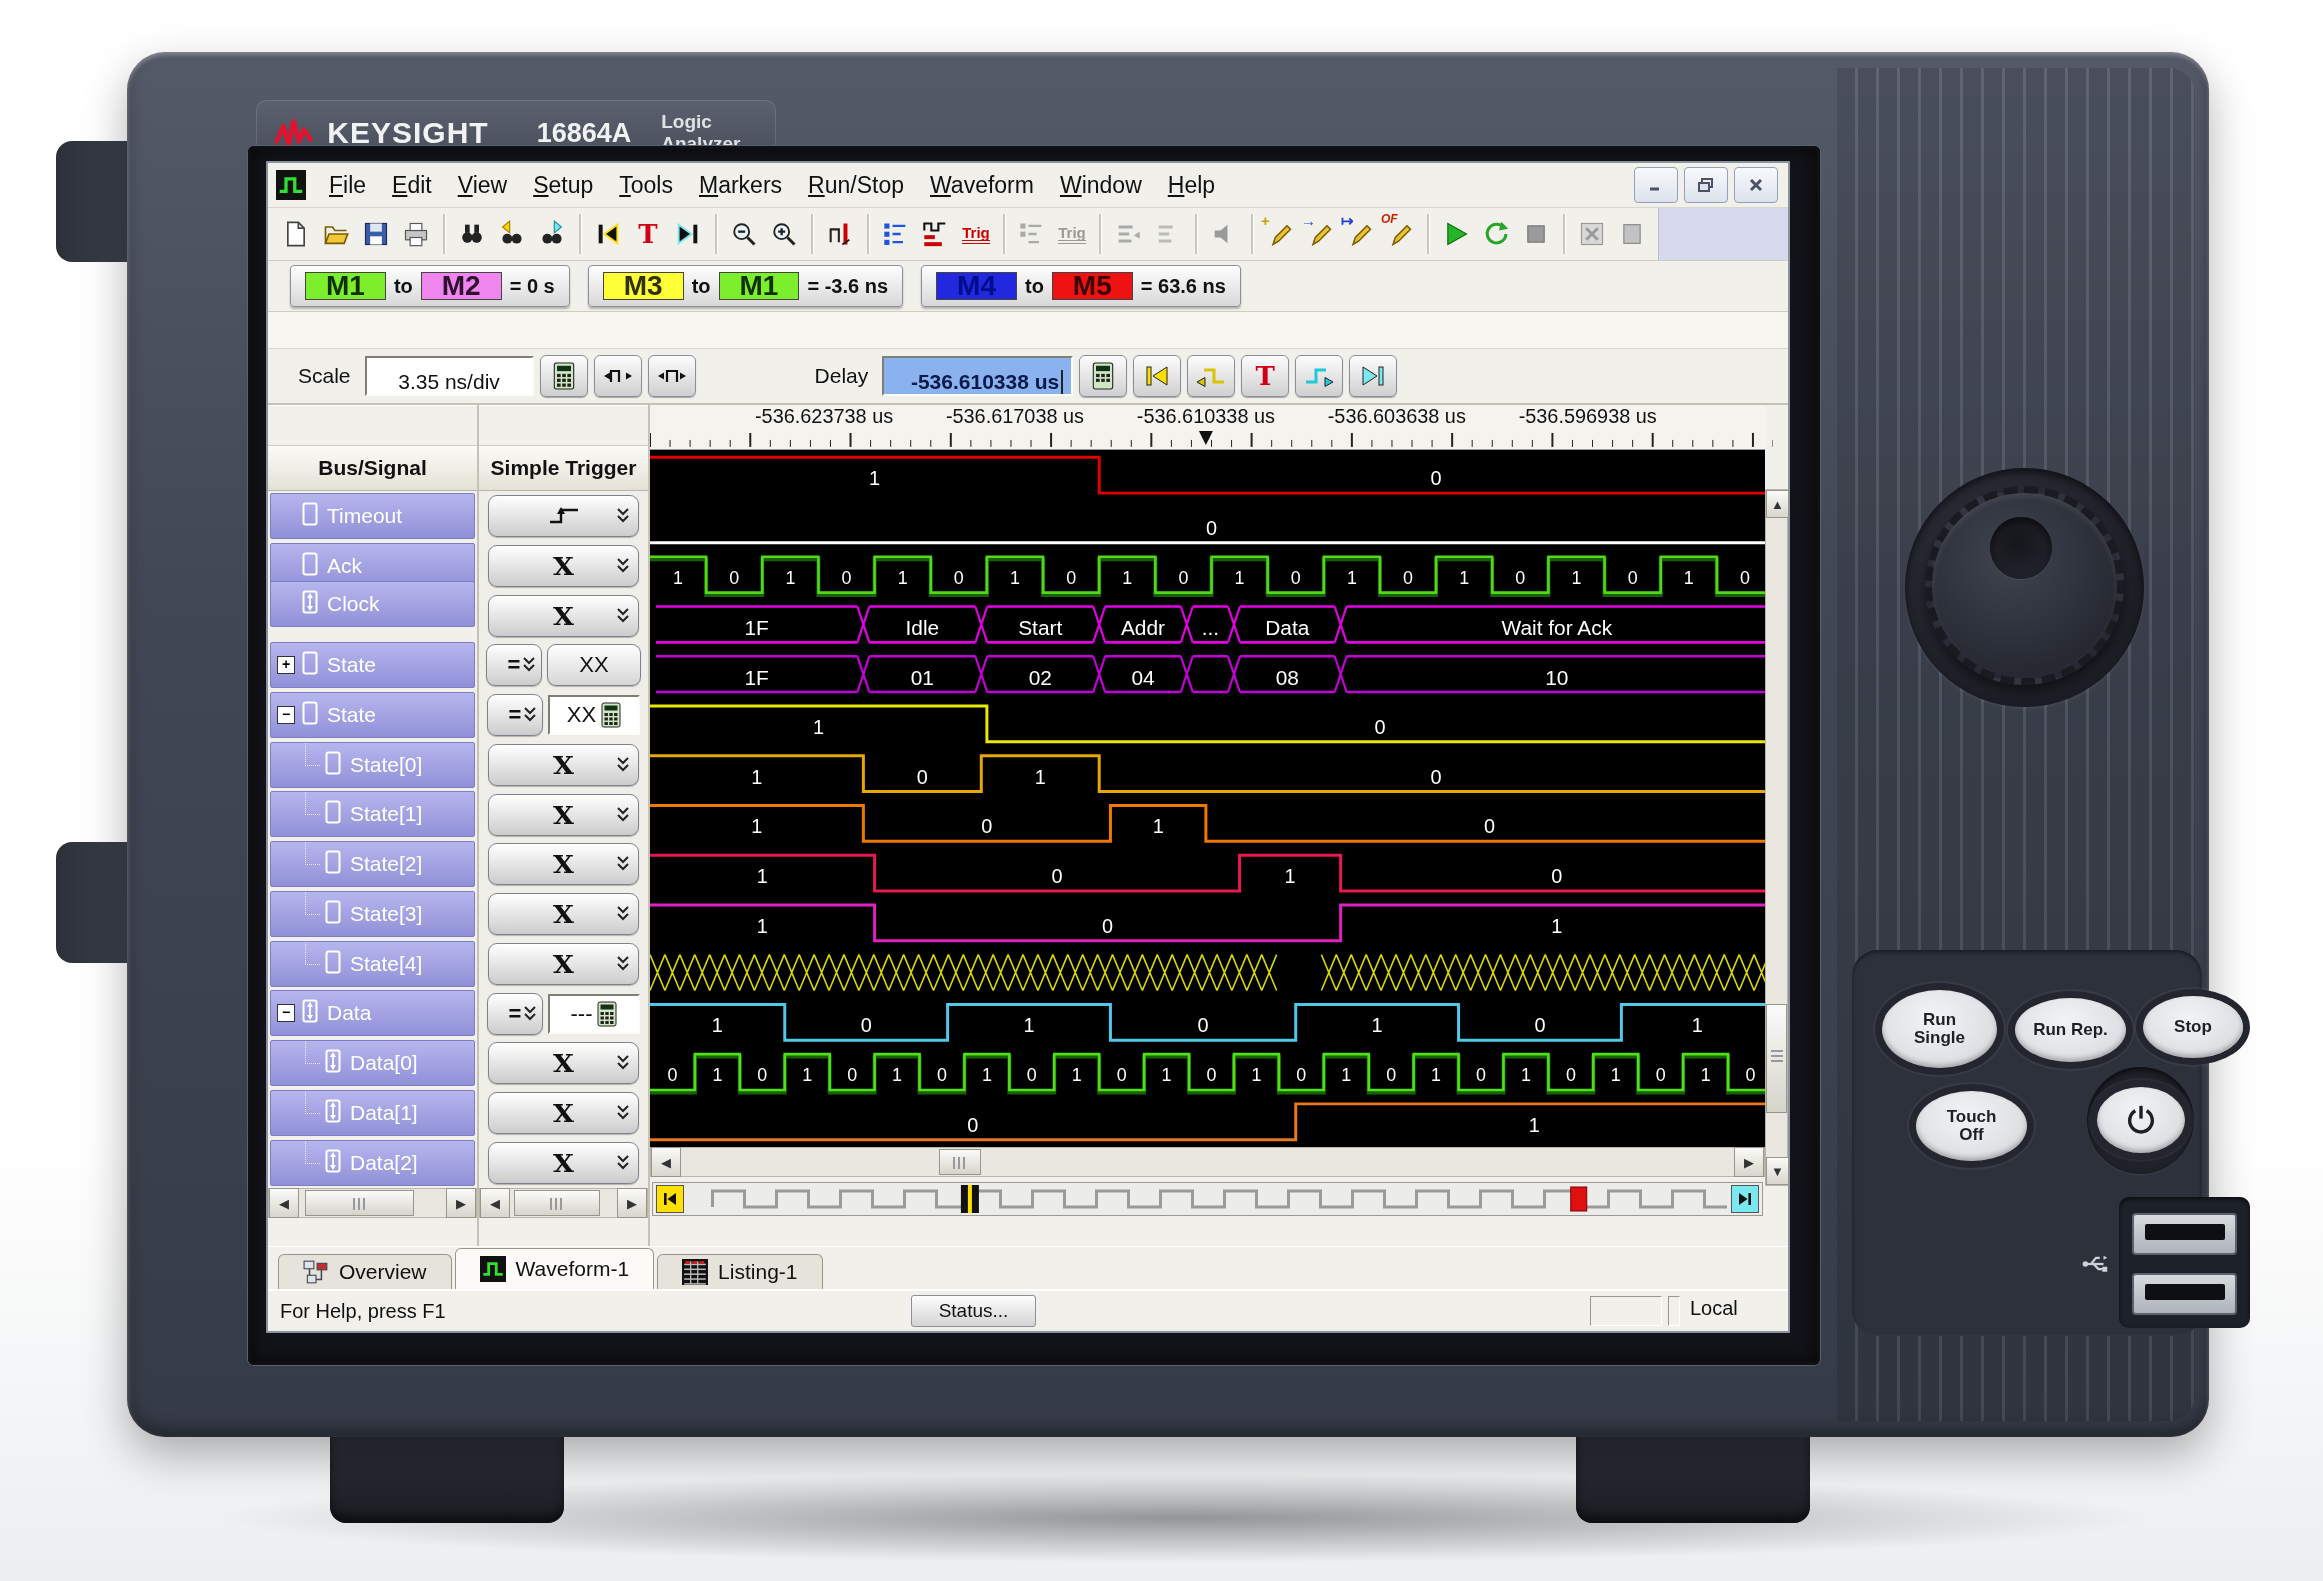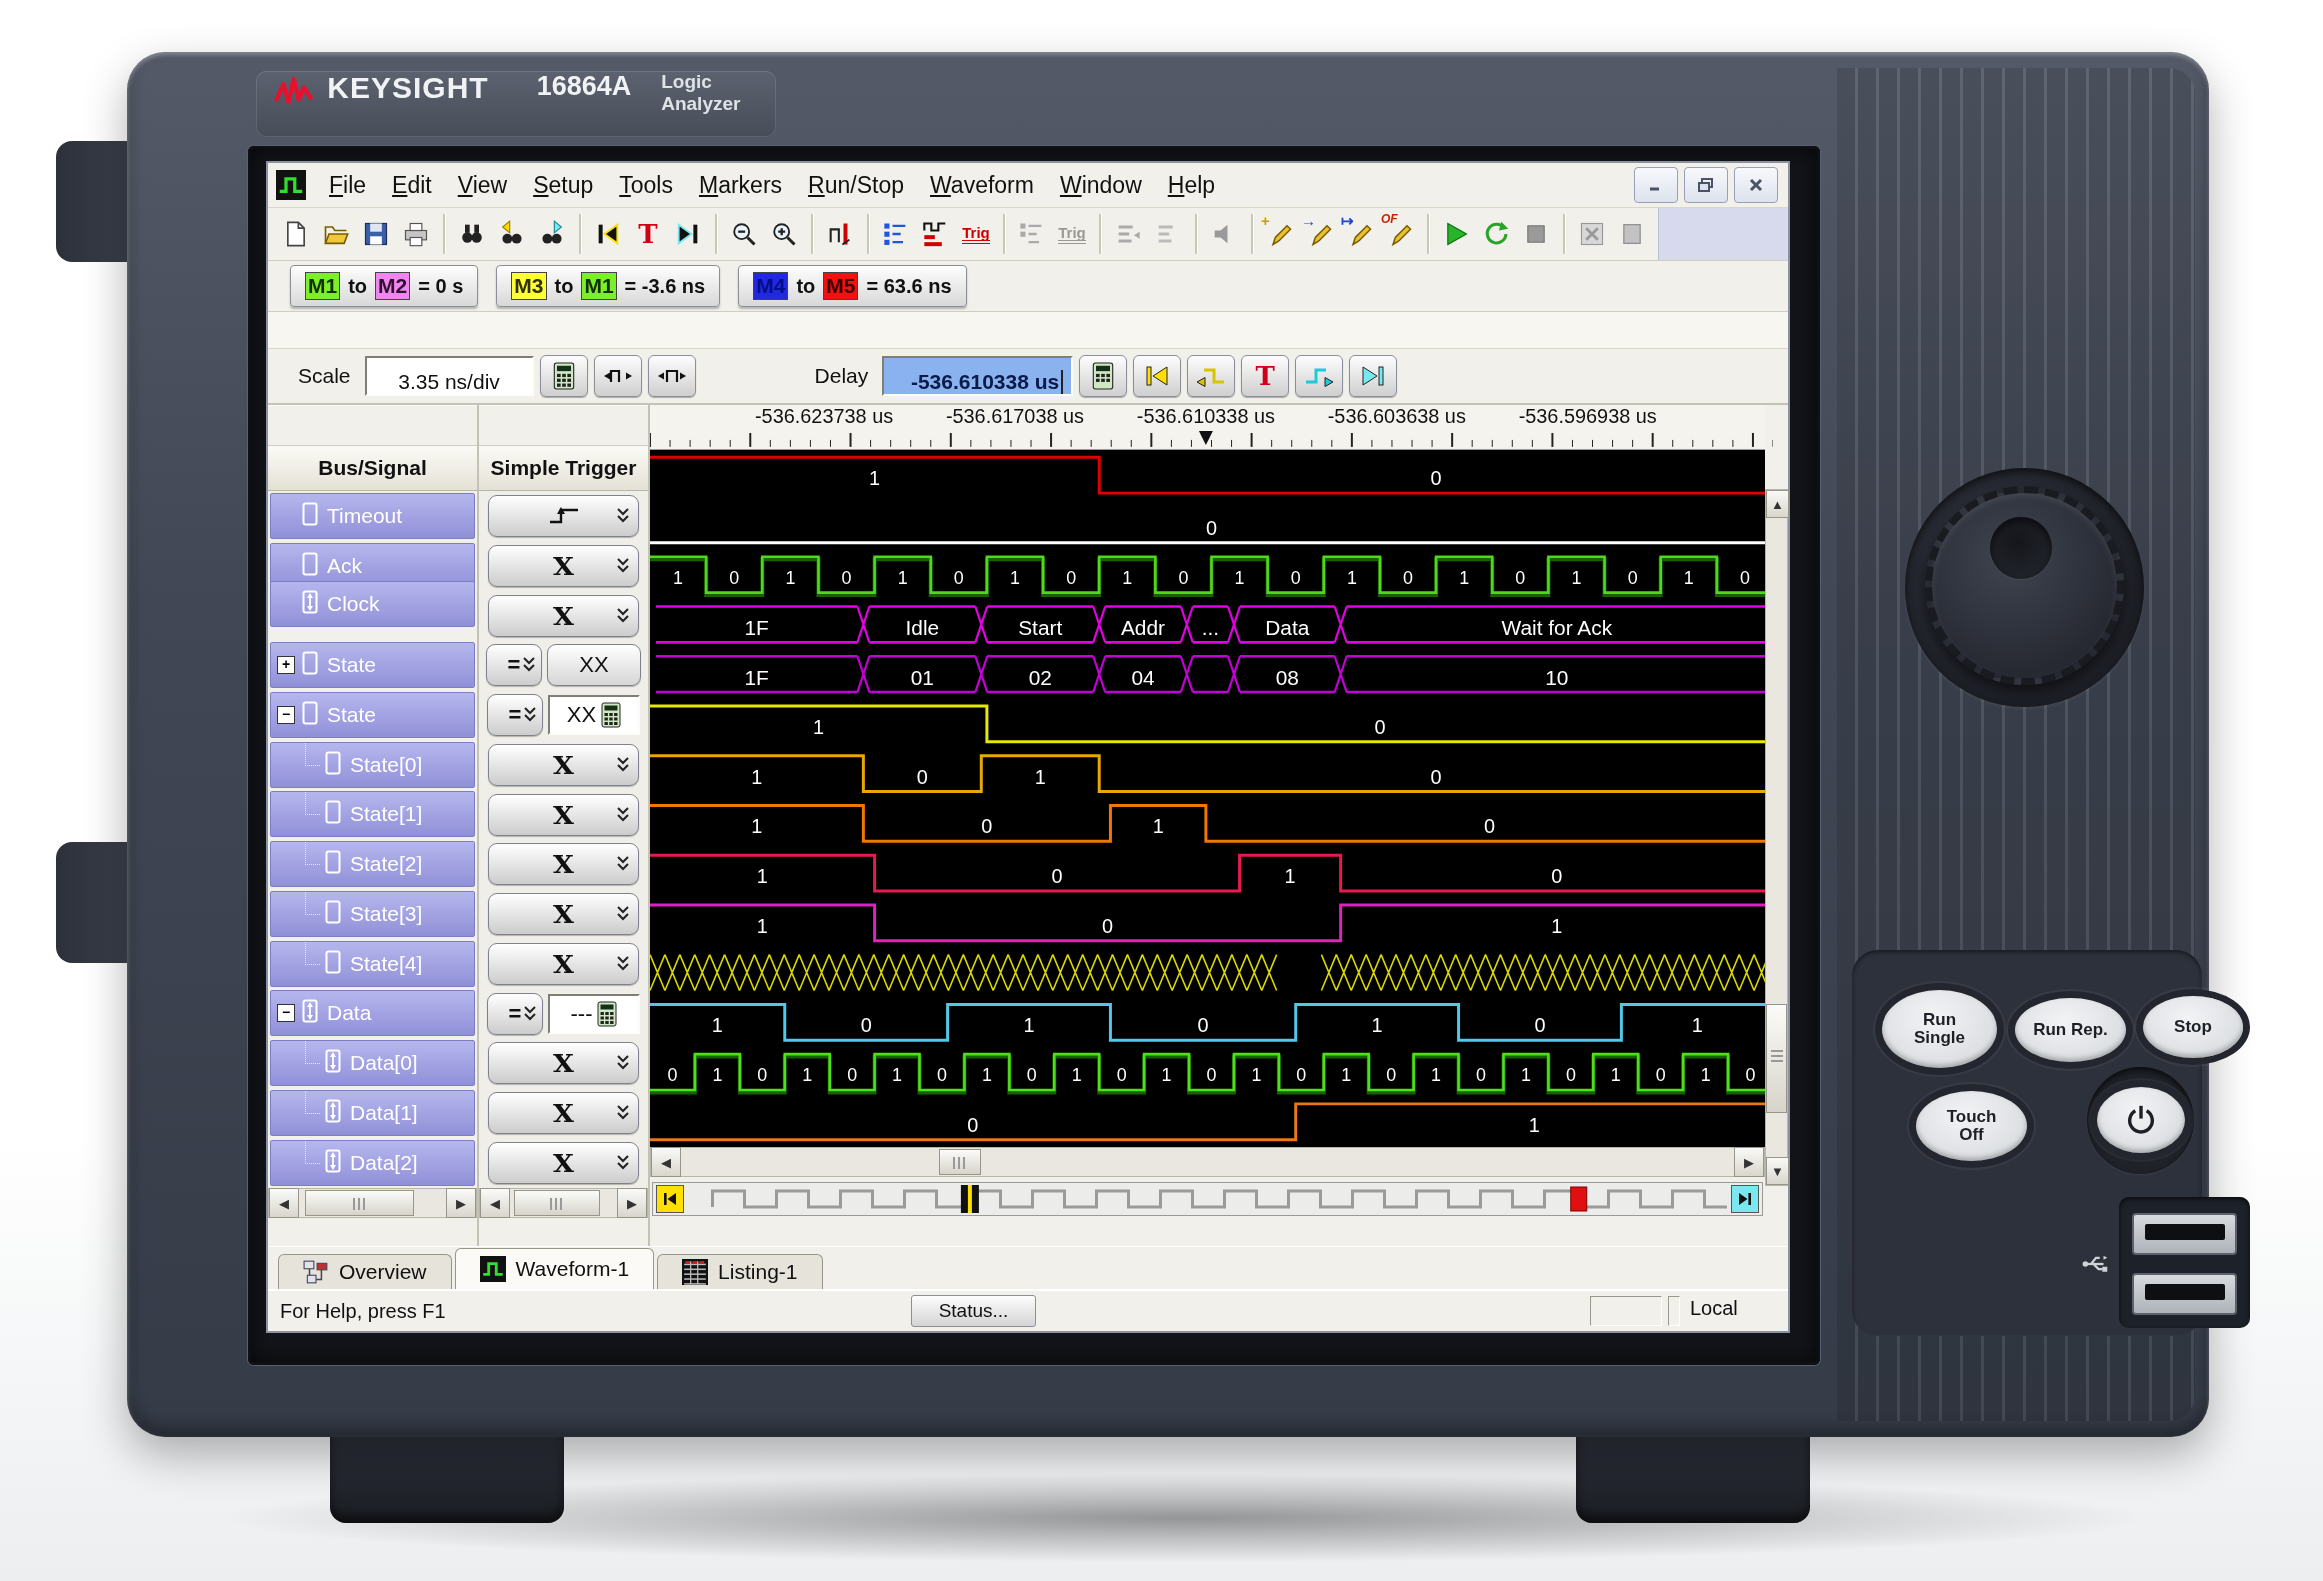--- a/index.html
+++ b/index.html
@@ -6,21 +6,21 @@
   .stage{position:relative;width:2323px;height:1581px;background:linear-gradient(180deg,#ffffff 0 72%,#eceef0 100%);overflow:hidden;font-family:"Liberation Sans",sans-serif;}
   
   .floor-shadow{position:absolute;left:209px;top:1473px;width:1950px;height:90px;background:radial-gradient(ellipse at center,rgba(0,0,0,.38) 0,rgba(0,0,0,0) 70%);}
   .foot{position:absolute;top:1423px;width:234px;height:100px;background:linear-gradient(180deg,#2e323c,#23262e 60%,#1b1d23);border-radius:0 0 16px 16px;box-shadow:inset 0 -8px 10px rgba(0,0,0,.5);}
   .handle{position:absolute;left:56px;width:78px;height:121px;background:linear-gradient(90deg,#2c3039,#3c414d);border-radius:16px 0 0 16px;}
   .device{position:absolute;left:127px;top:52px;width:2082px;height:1385px;border-radius:38px;
     background:linear-gradient(180deg,#545a68 0,#414754 40%,#353b47 100%);
     box-shadow:inset 0 3px 4px rgba(255,255,255,.28),inset 0 -8px 16px rgba(0,0,0,.4),inset 3px 0 6px rgba(255,255,255,.08),0 18px 45px rgba(0,0,0,.3);}
   .ribs{position:absolute;right:14px;top:16px;width:358px;height:1353px;border-radius:0 26px 26px 0;
     background:repeating-linear-gradient(90deg,rgba(0,0,0,.12) 0 18px,rgba(255,255,255,.07) 18px 21px);}
-  .brand{position:absolute;left:129px;top:19px;width:502px;height:66px;border-radius:10px;display:flex;gap:14px;padding-left:18px;
+  .brand{position:absolute;left:129px;top:48px;width:502px;height:66px;border-radius:10px;display:flex;align-items:center;gap:14px;padding-left:18px;
     background:linear-gradient(180deg,rgba(255,255,255,.05),rgba(0,0,0,.12));box-shadow:inset 0 0 0 1px rgba(255,255,255,.12);}
   .brand .bname{color:#f0f2f4;font-size:30px;font-weight:bold;letter-spacing:1px;}
   .brand .bmodel{color:#f0f2f4;font-size:27px;font-weight:bold;margin-left:34px;}
   .brand .bprod{color:#dfe2e6;font-size:19px;font-weight:bold;margin-left:16px;}
   
   .knob-outer{position:absolute;left:1778px;top:416px;width:239px;height:239px;border-radius:50%;background:radial-gradient(circle at 40% 35%,#30343e,#1d1f26 70%);box-shadow:inset 0 4px 8px rgba(0,0,0,.6),0 2px 3px rgba(255,255,255,.06);}
   .knob{position:absolute;left:20px;top:18px;width:199px;height:199px;border-radius:50%;background:radial-gradient(circle at 42% 35%,#3f444f,#262932 72%);border:7px dashed #191b21;box-sizing:border-box;box-shadow:inset 0 3px 6px rgba(255,255,255,.1),0 6px 12px rgba(0,0,0,.5);}
   .dimple{position:absolute;left:58px;top:24px;width:62px;height:62px;border-radius:50%;background:radial-gradient(circle at 45% 40%,#14161b,#23252d 80%);box-shadow:inset 0 4px 8px rgba(0,0,0,.7),0 1px 1px rgba(255,255,255,.08);}
   
   .hw-plate{position:absolute;left:1725px;top:898px;width:350px;height:386px;border-radius:26px;background:#2d313b;box-shadow:inset 0 2px 4px rgba(0,0,0,.5),inset 0 -1px 2px rgba(255,255,255,.06);}
@@ -45,21 +45,21 @@
   .toolbar{height:52px;display:flex;align-items:center;padding-left:8px;background:#f1f0ea;border-bottom:1px solid #cfcdbf;}
   .tbtn{width:40px;height:42px;display:flex;align-items:center;justify-content:center;position:relative;border-radius:4px;}
   .tsep{width:2px;height:40px;background:#c9c7b8;box-shadow:1px 0 0 #fff;margin:0 7px;}
   .trigtxt{font-size:15px;font-weight:bold;color:#cc0000;border-bottom:4px double #cc0000;line-height:1;}
   .trigtxt.dis{color:#9a9a93;border-bottom-color:#9a9a93;}
   .pen-ov{position:absolute;left:1px;top:-1px;font-size:15px;font-weight:bold;}
   .tb-fill{flex:1;align-self:stretch;background:#d6daec;border-left:1px solid #b8bed4;margin-left:6px;}
   
   .markerbar{height:50px;display:flex;align-items:center;gap:18px;padding-left:22px;background:#f1f0ea;border-bottom:1px solid #cfcdbf;}
   .marker-btn{height:40px;display:flex;align-items:center;gap:8px;padding:0 14px;border:1px solid #8a8f9a;border-radius:4px;background:linear-gradient(180deg,#fefefe,#d8d8d8);box-shadow:0 2px 2px rgba(0,0,0,.25);font-size:20px;font-weight:bold;}
-  .chip{padding:0 2px;border:1px solid #444;font-size:21px;font-weight:bold;line-height:26px;text-align:center;}
+  .chip{padding:0 20px;border:1px solid #444;font-size:28px;font-weight:bold;line-height:26px;text-align:center;}
   .gaprow{height:36px;background:#f7f6f1;border-bottom:1px solid #d9d7ca;}
   
   .scalebar{height:54px;display:flex;align-items:center;background:#f1f0ea;padding-left:30px;border-bottom:2px solid #c4c2b4;}
   .sd-label{font-size:21px;margin-right:14px;}
   .sd-input{height:36px;background:#fff;border:2px solid;border-color:#7f7f76 #fdfdf7 #fdfdf7 #7f7f76;display:flex;align-items:flex-end;justify-content:center;font-size:21px;padding:0 8px;}
   .mini-btn{width:46px;height:40px;margin-left:6px;border:1px solid #8a8f9a;border-radius:6px;background:linear-gradient(180deg,#fdfdfd,#cfcfcf);display:flex;align-items:center;justify-content:center;box-shadow:0 1px 1px rgba(0,0,0,.3);}
   .delay-input{width:171px;background:#8ab2ee;color:#0a1a4a;font-weight:bold;justify-content:flex-end;}
   .delay-input i{display:inline-block;width:2px;height:24px;background:#222;margin-left:2px;}
   
   .main{flex:1;display:flex;min-height:0;}

